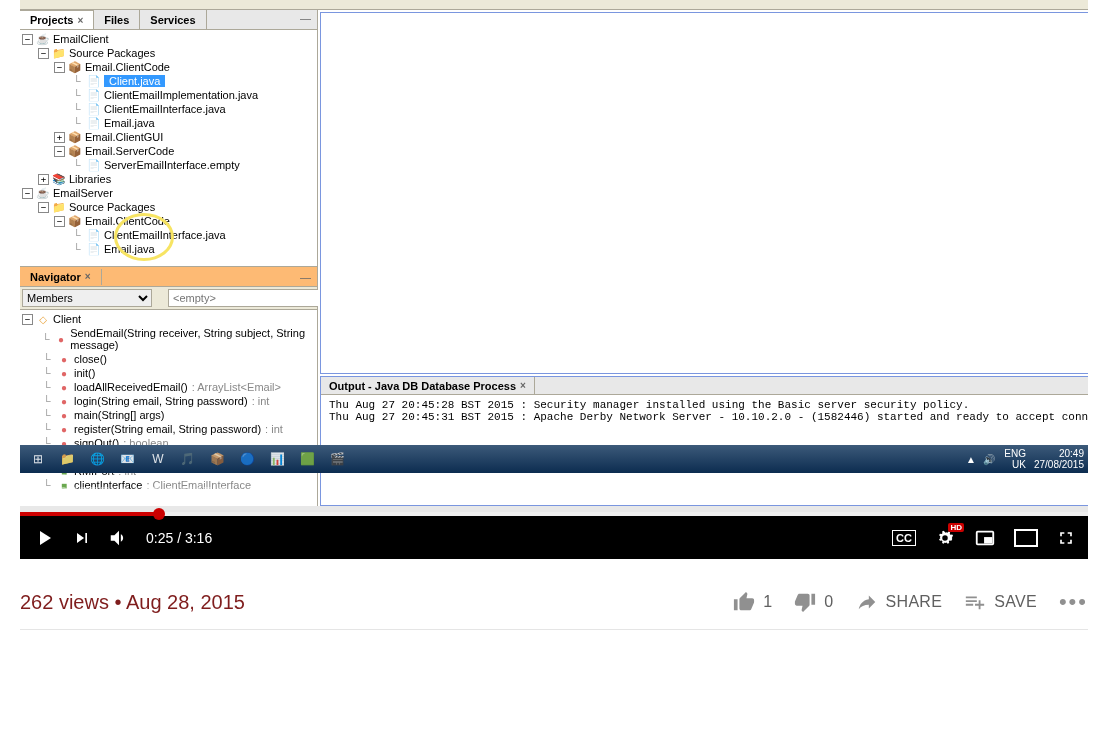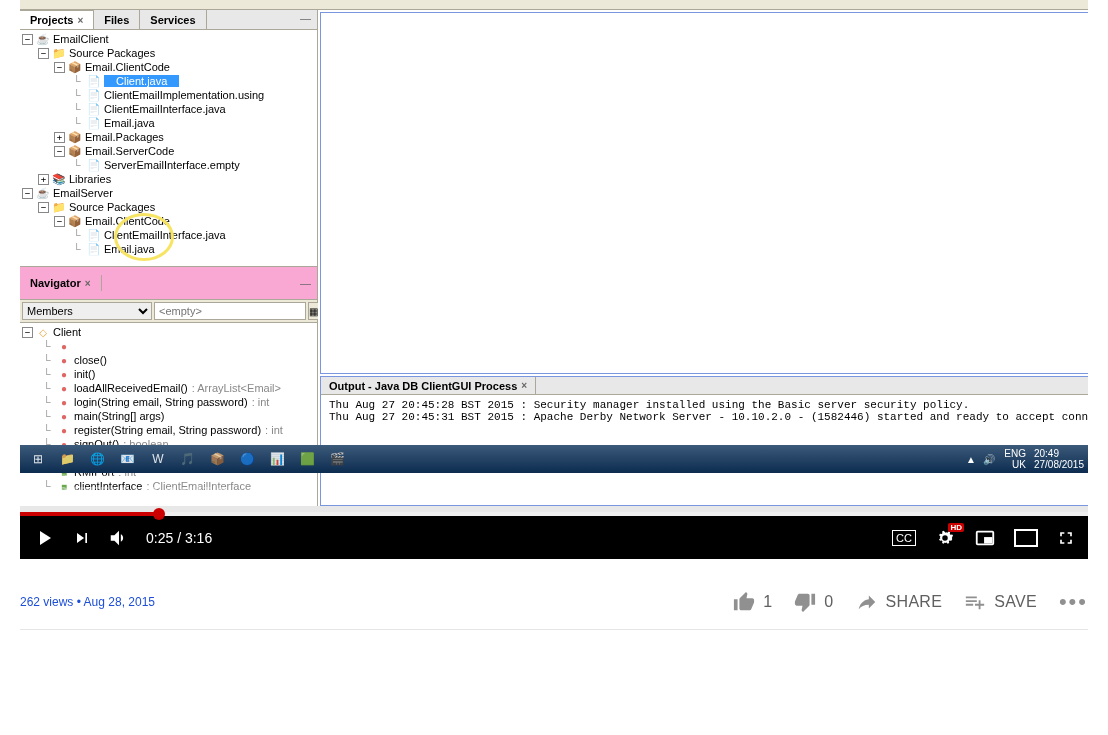--- a/index.html
+++ b/index.html
@@ -28,24 +28,24 @@
   .tree-icon { width: 14px; height: 12px; display: inline-flex; align-items: center; justify-content: center; font-size: 11px; }
   .tree-conn { display: inline-block; width: 14px; text-align: center; color: #999; }
   
   .icon-folder { color: #e8a33d; }
   .icon-package { color: #e8a33d; }
   .icon-java { color: #5b8fc7; }
   .icon-lib { color: #c7a05b; }
   .icon-coffee { color: #8b4513; }
   
   .navigator-panel { border-top: 1px solid #aca899; background: #fff; display: flex; flex-direction: column; flex: 1; }
-  .nav-header { display: flex; background: #f9a8d4; border-bottom: 1px solid #aca899; height: 33px; align-items: center; }
+  .nav-header { display: flex; background: #fdba74; border-bottom: 1px solid #aca899; height: 20px; align-items: center; }
   .nav-header-tab { padding: 2px 10px; font-weight: bold; border-right: 1px solid #aca899; display: flex; align-items: center; gap: 4px; }
   .nav-header-tab .close-x { font-size: 10px; color: #666; }
-  .nav-filter-row { display: flex; padding: 2px; gap: 2px; background: #ece9d8; border-bottom: 1px solid #aca899; }
+  .nav-filter-row { display: flex; padding: 2px; gap: 16px; background: #ece9d8; border-bottom: 1px solid #aca899; }
   .nav-filter-row select, .nav-filter-row input { font-size: 11px; height: 18px; border: 1px solid #aca899; }
   .nav-filter-row select { flex: 0 0 130px; }
   .nav-filter-row input { flex: 1; padding: 0 4px; color: #888; }
   .nav-filter-btn { width: 18px; height: 18px; border: 1px solid #aca899; background: #ece9d8; font-size: 10px; }
   
   .member-list { flex: 1; overflow: auto; padding: 2px 0; }
   .member-item { display: flex; align-items: center; gap: 4px; padding: 1px 2px; font-size: 11px; }
   .member-icon { width: 12px; height: 12px; display: inline-flex; align-items: center; justify-content: center; font-size: 10px; }
   .method-icon { color: #e06666; }
   .field-icon { color: #6aa84f; }
@@ -72,28 +72,28 @@
   
   
   .progress-bar { position: absolute; bottom: 43px; left: 0; right: 0; height: 4px; background: rgba(255,255,255,0.3); }
   .progress-fill { height: 100%; background: #cc0000; width: 13%; position: relative; }
   .progress-dot { position: absolute; right: -6px; top: -4px; width: 12px; height: 12px; background: #cc0000; border-radius: 50%; }
   
   .yt-controls { position: absolute; bottom: 0; left: 0; right: 0; height: 43px; background: linear-gradient(transparent, rgba(0,0,0,0.55)); display: flex; align-items: center; padding: 0 12px; gap: 16px; }
   .yt-btn { color: #fff; font-size: 22px; cursor: pointer; display: flex; align-items: center; }
   .yt-time { color: #fff; font-size: 14px; }
   .yt-right { margin-left: auto; display: flex; align-items: center; gap: 18px; }
-  .cc-box { border: 1.5px solid #fff; padding: 1px 3px; font-size: 11px; font-weight: normal; color: #fff; }
+  .cc-box { border: 1.5px solid #fff; padding: 1px 3px; font-size: 11px; font-weight: bold; color: #fff; }
   .hd-badge { position: absolute; top: -4px; right: -8px; background: #cc0000; color: #fff; font-size: 8px; padding: 0 2px; border-radius: 2px; font-weight: bold; }
   
   
   .video-meta { padding: 20px 20px 0 20px; }
   .video-title { font-size: 23px; font-weight: 400; color: #0a0a0a; margin-bottom: 8px; }
   .meta-row { display: flex; align-items: center; padding: 10px 0 14px 0; border-bottom: 1px solid #e5e5e5; }
-  .view-count { color: #1d4ed8; font-size: 12px; }
+  .view-count { color: #7f1d1d; font-size: 20px; }
   .actions { margin-left: auto; display: flex; align-items: center; gap: 22px; }
   .action-btn { display: flex; align-items: center; gap: 8px; color: #606060; font-size: 16px; font-weight: 500; cursor: pointer; letter-spacing: 0.3px; }
   .action-btn svg, .action-btn .icon-g { width: 22px; height: 22px; fill: #909090; color: #909090; }
   .like-underline { position: relative; }
   .like-underline::after { content:''; position:absolute; left:-4px; right:-12px; bottom:-26px; height:2px; background:#909090; }
   .more-dots { font-size: 22px; color: #909090; letter-spacing: 2px; cursor: pointer; }
 </style>
 </head>
 <body>
 
@@ -125,41 +125,41 @@
                 <span>Source Packages</span>
               </div>
             <div class="tree-item" style="padding-left:34px">
                 <span class="tree-toggle">−</span>
                 <span class="tree-icon icon-package">📦</span>
                 <span>Email.ClientCode</span>
               </div>
             <div class="tree-item" style="padding-left:50px">
                 <span class="tree-conn">└</span>
                 <span class="tree-icon icon-java">📄</span>
-                <span class="selected" style="background:#3399ff;color:#fff;padding:0 12px">Client.java</span>
-              </div>
-            <div class="tree-item" style="padding-left:50px">
-                <span class="tree-conn">└</span>
-                <span class="tree-icon icon-java">📄</span>
-                <span>ClientEmailImplementation.using</span>
+                <span class="selected" style="background:#3399ff;color:#fff;padding:0 5px">Client.java</span>
+              </div>
+            <div class="tree-item" style="padding-left:50px">
+                <span class="tree-conn">└</span>
+                <span class="tree-icon icon-java">📄</span>
+                <span>ClientEmailImplementation.java</span>
               </div>
             <div class="tree-item" style="padding-left:50px">
                 <span class="tree-conn">└</span>
                 <span class="tree-icon icon-java">📄</span>
                 <span>ClientEmailInterface.java</span>
               </div>
             <div class="tree-item" style="padding-left:50px">
                 <span class="tree-conn">└</span>
                 <span class="tree-icon icon-java">📄</span>
                 <span>Email.java</span>
               </div>
             <div class="tree-item" style="padding-left:34px">
                 <span class="tree-toggle">+</span>
                 <span class="tree-icon icon-package">📦</span>
-                <span>Email.Packages</span>
+                <span>Email.ClientGUI</span>
               </div>
             <div class="tree-item" style="padding-left:34px">
                 <span class="tree-toggle">−</span>
                 <span class="tree-icon icon-package">📦</span>
                 <span>Email.ServerCode</span>
               </div>
             <div class="tree-item" style="padding-left:50px">
                 <span class="tree-conn">└</span>
                 <span class="tree-icon icon-java">📄</span>
                 <span>ServerEmailInterface.empty</span>
@@ -212,20 +212,21 @@
             <div class="member-list">
               <div class="member-item" style="padding-left:2px">
                   <span class="tree-toggle">−</span>
                   <span class="member-icon class-icon">◇</span>
                   <span class="member-sig">Client</span>
                 </div>
               <div id="members-container">
                   <div class="member-item" style="padding-left: 20px;">
                     <span class="tree-conn">└</span>
                     <span class="member-icon method-icon">●</span>
+                    <span class="member-sig">SendEmail(String receiver, String subject, String message)</span>
                   </div>
                   <div class="member-item" style="padding-left: 20px;">
                     <span class="tree-conn">└</span>
                     <span class="member-icon method-icon">●</span>
                     <span class="member-sig">close()</span>
                   </div>
                   <div class="member-item" style="padding-left: 20px;">
                     <span class="tree-conn">└</span>
                     <span class="member-icon method-icon">●</span>
                     <span class="member-sig">init()</span>
@@ -280,21 +281,21 @@
                 </div>
             </div>
           </div>
         </div>
 
         <div class="ide-right">
           <div class="editor-area"></div>
           <div class="output-panel">
             <div class="output-tabs">
               <div class="output-tab">
-                  <span>Output - Java DB ClientGUI Process</span>
+                  <span>Output - Java DB Database Process</span>
                   <span class="close-x">×</span>
                 </div>
 
             </div>
             <div class="output-content">
               <div class="output-line">Thu Aug 27 20:45:28 BST 2015 : Security manager installed using the Basic server security policy.</div>
               <div class="output-line">Thu Aug 27 20:45:31 BST 2015 : Apache Derby Network Server - 10.10.2.0 - (1582446) started and ready to accept connectio</div>
             </div>
           </div>
         </div>
@@ -311,21 +312,21 @@
       <div class="taskbar-item">🎵</div>
       <div class="taskbar-item">📦</div>
       <div class="taskbar-item">🔵</div>
       <div class="taskbar-item">📊</div>
       <div class="taskbar-item">🟩</div>
       <div class="taskbar-item">🎬</div>
       <div class="taskbar-right">
         <span>▲</span>
         <span>🔊</span>
         <div style="text-align:right;line-height:1.1"><span>ENG</span><br><span>UK</span></div>
-        <div style="text-align:left;line-height:1.1"><span>20:49</span><br><span>27/08/2015</span></div>
+        <div style="text-align:right;line-height:1.1"><span>20:49</span><br><span>27/08/2015</span></div>
       </div>
     </div>
     <div class="watermark-top">Recorded with</div>
     <div class="watermark">SCREENCAST-O-MATIC</div>
   </div>
 
   <div class="progress-bar">
     <div class="progress-fill">
         <div class="progress-dot"></div>
       </div>

